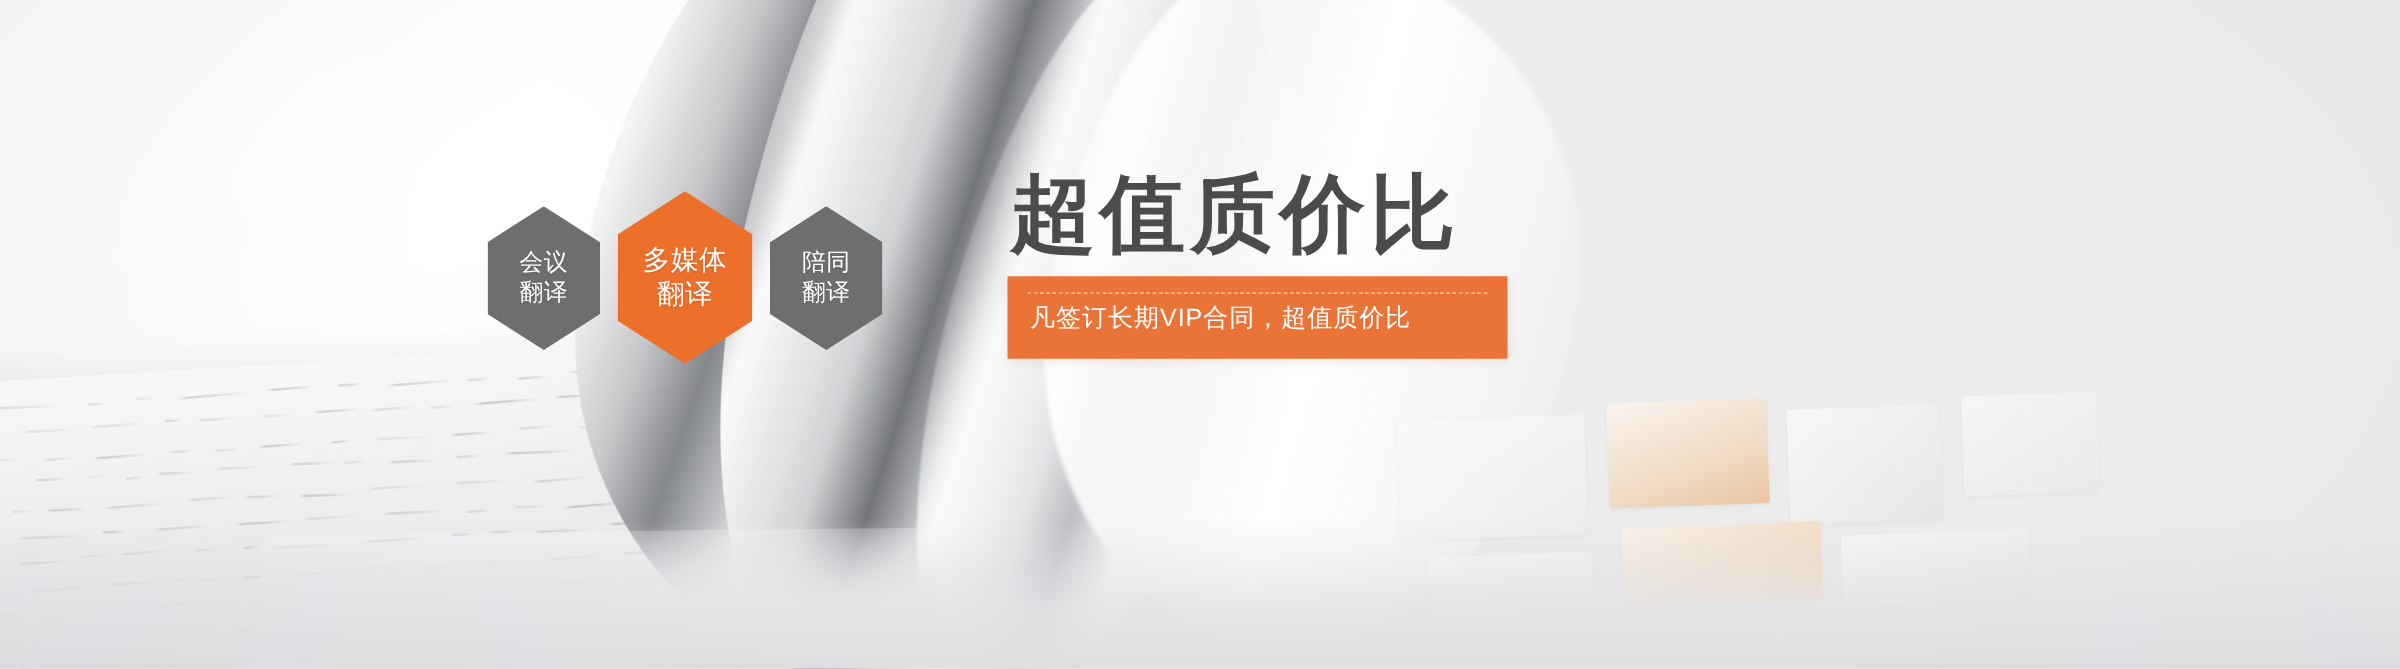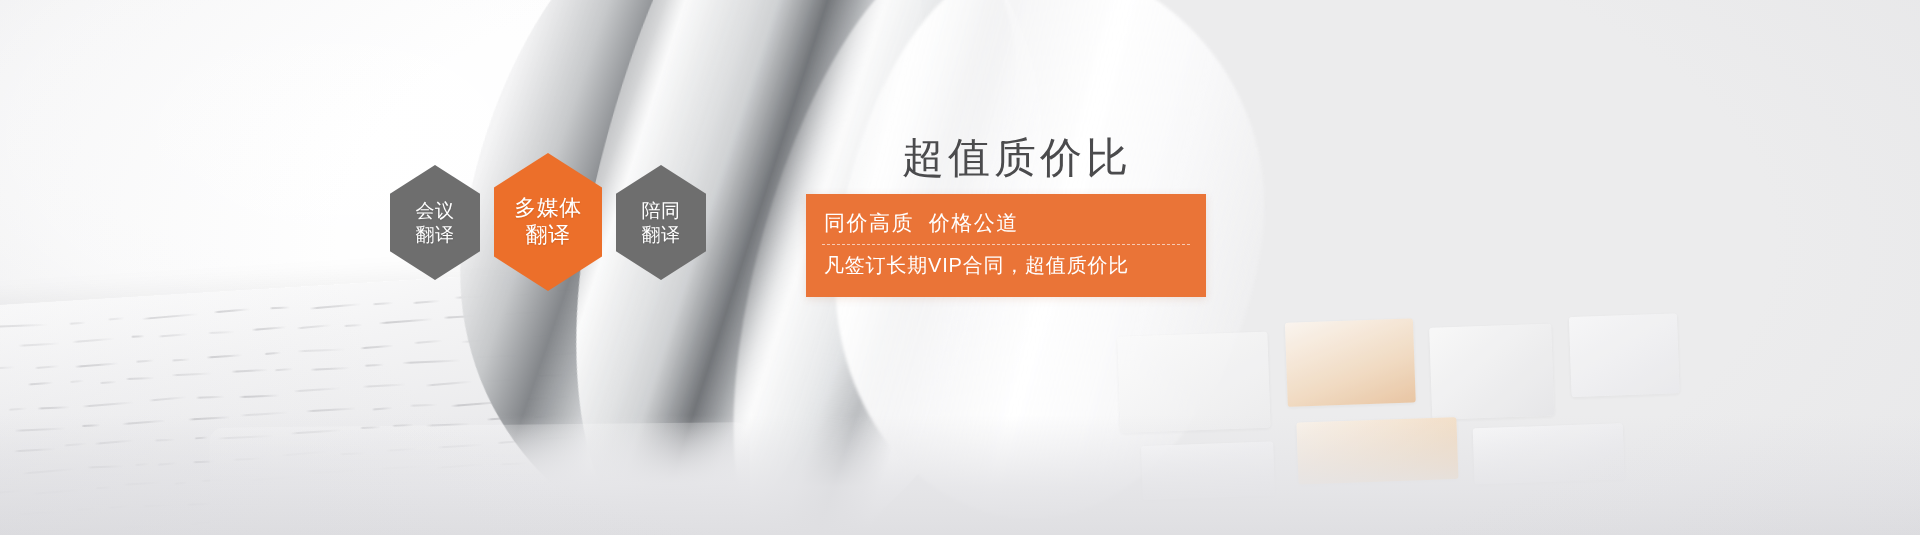--- a/index.html
+++ b/index.html
@@ -139,22 +139,22 @@
     font-size:19px;letter-spacing:.5px;font-weight:400;
     text-shadow:0 1px 2px rgba(0,0,0,.12);
     white-space:pre-line;
   }
   .hex.orange .label{font-size:22px;}
   .hex.gray{box-shadow:0 2px 8px rgba(0,0,0,.10);}
 
   
   .copy{position:absolute;left:806px;top:136px;width:420px;}
   .headline{
-    font-size:42px;color:#4b4b4d;letter-spacing:4px;line-height:1.05;
-    font-weight:400;margin:0 0 14px 2px;text-align:center;
+    font-size:68px;color:#4b4b4d;letter-spacing:4px;line-height:1.05;
+    font-weight:700;margin:0 0 14px 2px;
   }
   .promo{
     background:#ea7437;padding:11px 0 13px 0;width:400px;
     box-shadow:0 2px 8px rgba(180,95,45,.15);
   }
   .promo .line{
     color:#ffffff;font-size:21px;letter-spacing:1.5px;line-height:1;
     padding:7px 0 9px 18px;white-space:pre;
   }
   .promo .divider{
@@ -342,19 +342,18 @@
     </div>
     <div class="hex gray">
       <span class="label">陪同
 翻译</span>
     </div>
   </div>
 
   <div class="copy">
     <h1 class="headline">超值质价比</h1>
     <div class="promo">
-      <div class="line">同价高质  价格公道</div>
       <div class="divider"></div>
       <div class="line sub">凡签订长期VIP合同，超值质价比</div>
     </div>
   </div>
 
 </div>
 
 </body></html>

